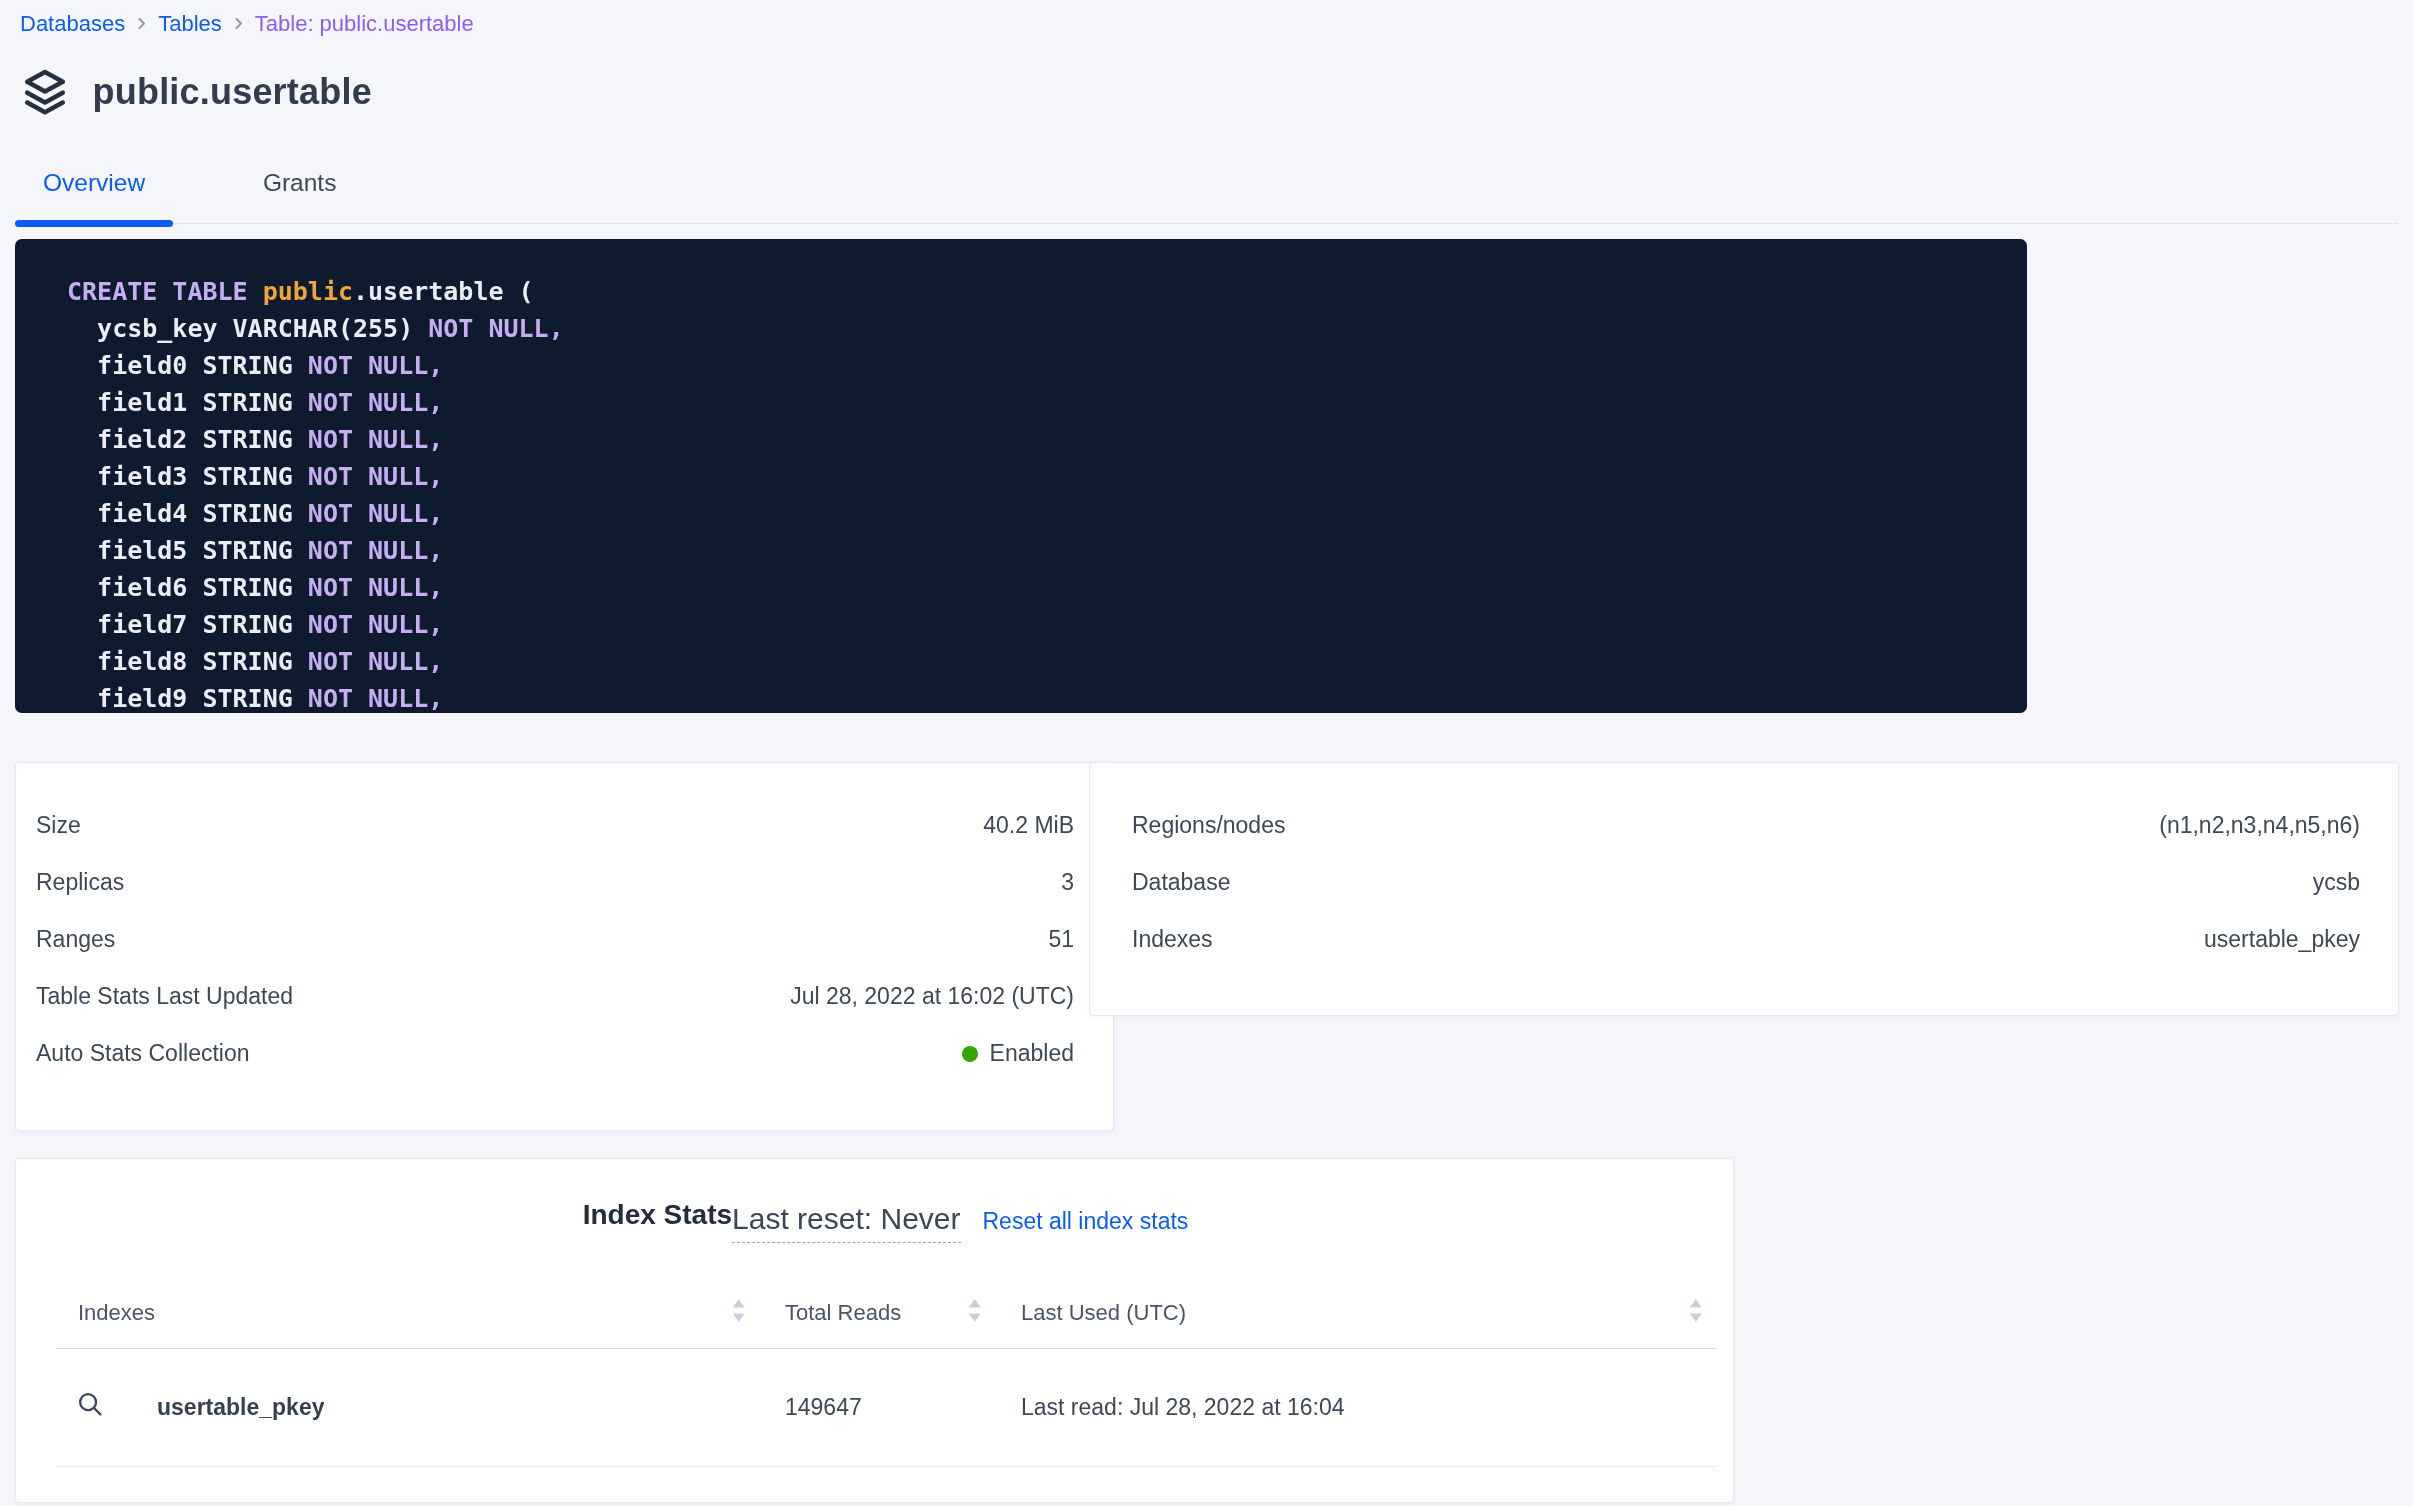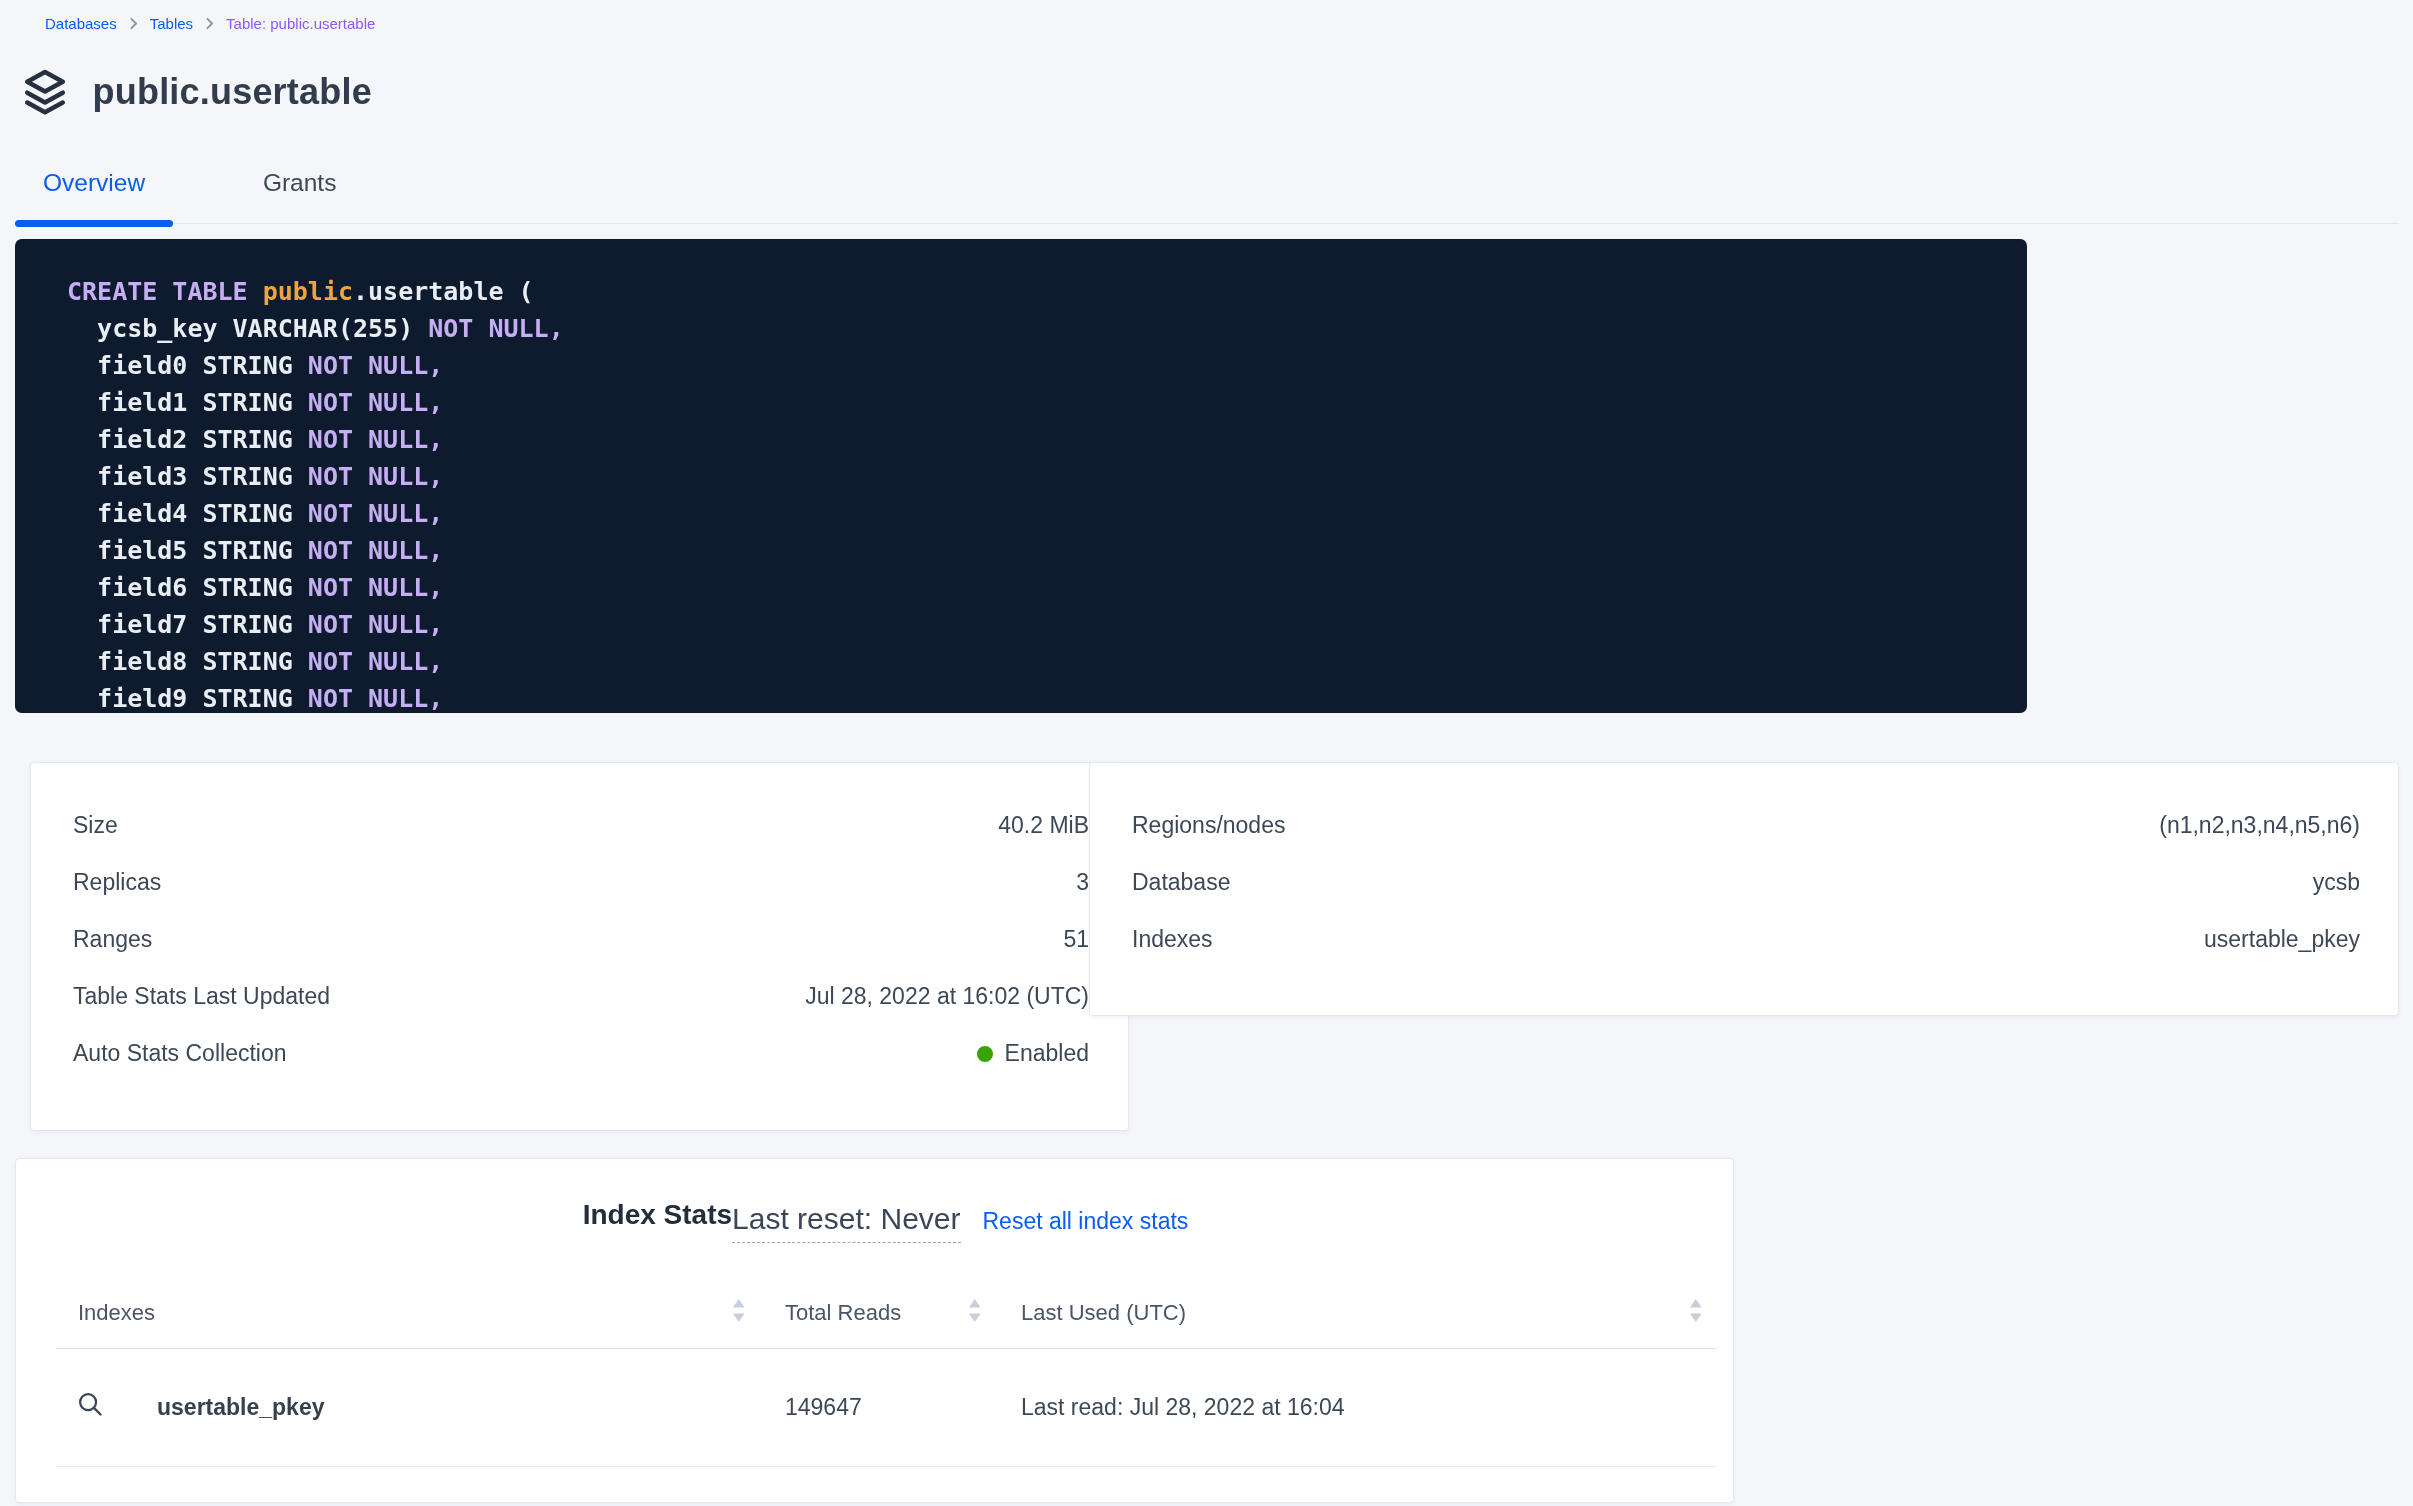--- a/index.html
+++ b/index.html
@@ -10,21 +10,21 @@
     color:#3d4857;
     position:relative;
     overflow:hidden;
   }
   .page { position:absolute; inset:0; }
 
   
   .breadcrumb {
     position:absolute; top:6.7px; left:20px;
     display:flex; align-items:center; gap:8px;
-    font-size:15px; line-height:34px;margin-left:25px;
+    font-size:22px; line-height:34px;
   }
   .crumb-link { color:#0b5cf2; text-decoration:none; cursor:pointer; }
   .crumb-current { color:#8b5cf6; }
   .crumb-sep { display:flex; align-items:center; }
 
   
   .title-row {
     position:absolute; top:66px; left:18.6px;
     display:flex; align-items:center; gap:22px;
   }
@@ -64,21 +64,21 @@
   .c-kw { color:#c5aef2; }
   .c-schema { color:#efa43e; }
   .c-plain { color:#e9edf4; }
 
   
   .card {
     position:absolute; background:#fff;
     border:0.8px solid #e3e8ef; border-radius:4.2px;
     box-shadow:0 1.7px 4.2px rgba(44,59,82,.05);
   }
-  .card-left  { left:30px;   top:762px; width:1099px; height:369px; padding:34px 39px 0 42px; }
+  .card-left  { left:15px;   top:762px; width:1099px; height:369px; padding:34px 39px 0 20px; }
   .card-right { left:1089px; top:762px; width:1310px; height:254px; padding:34px 38px 0 42px; }
   .stat-row {
     height:57px; display:flex; align-items:center; justify-content:space-between;
     font-size:23px; color:#3d4857;
   }
   .stat-value { display:flex; align-items:center; gap:11.8px; text-align:right; }
   .green-dot { width:16px; height:16px; border-radius:50%; background:#3aa306; display:inline-block; }
 
   
   .card-index { left:15px; top:1158px; width:1719px; height:345px; overflow:hidden; }

